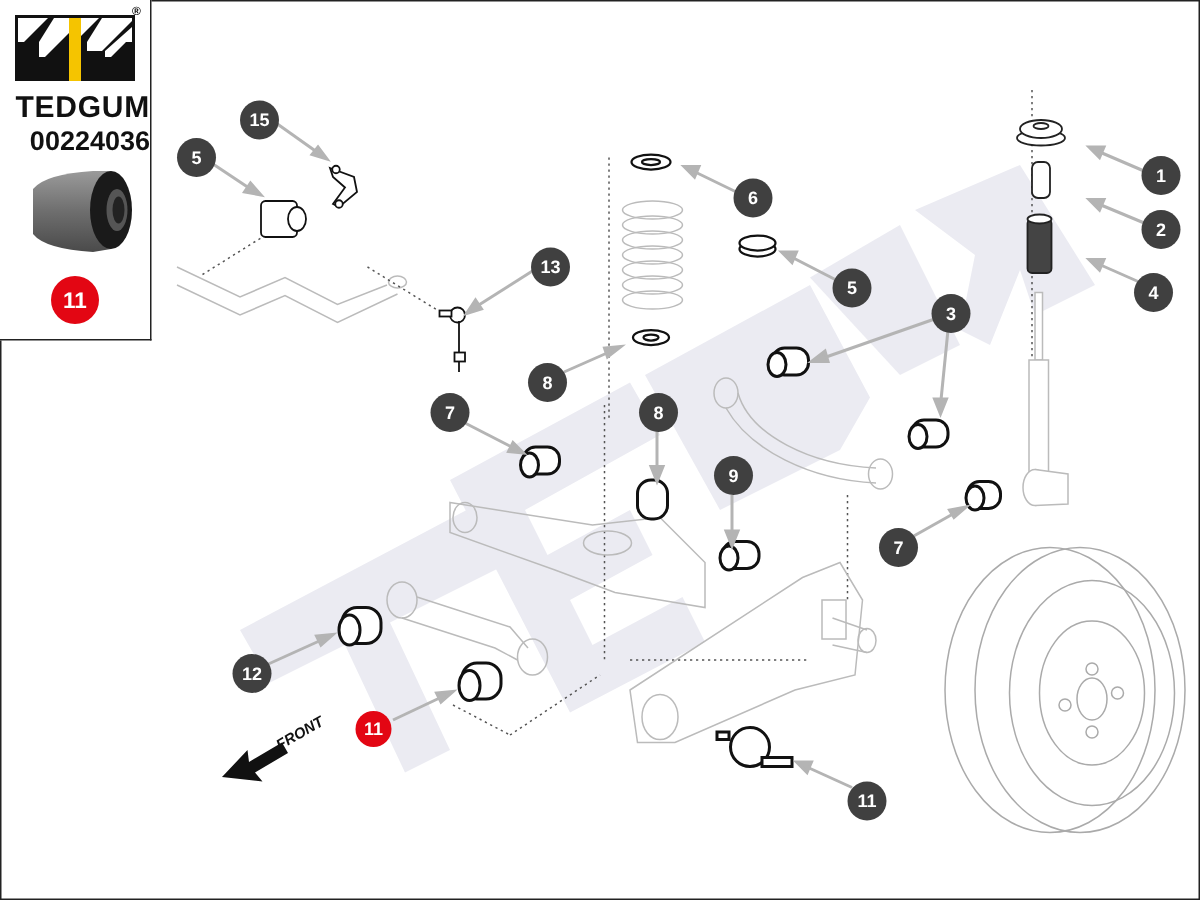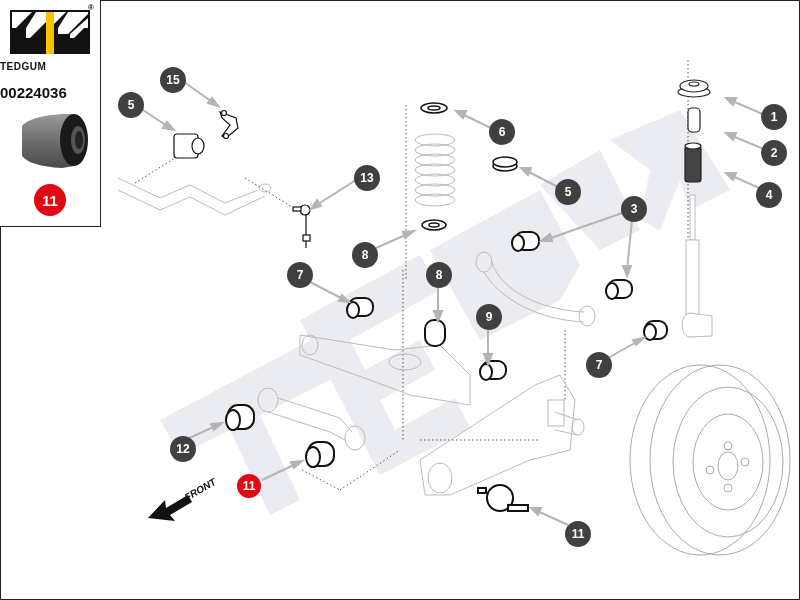--- a/index.html
+++ b/index.html
@@ -12,26 +12,26 @@
     position: absolute; left: 0; top: 0; width: 798px; height: 598px;
     border: 1px solid #222;
     box-sizing: content-box;
   }
   .infobox {
     position: absolute; left: 0; top: 0; width: 100px; height: 226px;
     border: 1px solid #222; border-top: none; border-left: none;
     background: #fff; z-index: 5;
   }
   .brand-text {
-    position: absolute; left: 0; width: 100px; top: 61px; text-align: left;
-    font-weight: bold; font-size: 10px; letter-spacing: 0.5px; color: #111;
+    position: absolute; left: 0; width: 100px; top: 61px; text-align: right;
+    font-weight: bold; font-size: 20px; letter-spacing: 0.5px; color: #111;
   }
   .partno {
-    position: absolute; left: 0; width: 100px; top: 84px; text-align: left;
-    font-weight: bold; font-size: 15px; color: #111;
+    position: absolute; left: 0; width: 100px; top: 84px; text-align: right;
+    font-weight: bold; font-size: 18px; color: #111;
   }
   .badge-red {
     position: absolute; left: 34px; top: 184px; width: 32px; height: 32px;
     border-radius: 50%; background: #e30613; color: #fff; font-weight: bold;
     font-size: 15px; display: flex; align-items: center; justify-content: center;
   }
   .reg { position: absolute; left: 88px; top: 3px; font-size: 8px; font-weight: bold; }
   svg.diagram { position: absolute; left: 0; top: 0; }
   .callout {
     position: absolute; width: 26px; height: 26px; border-radius: 50%;
@@ -291,17 +291,17 @@
 <div class="callout" style="left:761px;top:140px">2</div>
 <div class="callout" style="left:756px;top:182px">4</div>
 <div class="callout" style="left:489px;top:119px">6</div>
 <div class="callout" style="left:555px;top:179px">5</div>
 <div class="callout" style="left:621px;top:196px">3</div>
 <div class="callout" style="left:352px;top:242px">8</div>
 <div class="callout" style="left:287px;top:262px">7</div>
 <div class="callout" style="left:426px;top:262px">8</div>
 <div class="callout" style="left:476px;top:304px">9</div>
 <div class="callout" style="left:586px;top:352px">7</div>
-<div class="callout" style="left:170px;top:436px">12</div>
+<div class="callout" style="left:155px;top:436px">12</div>
 <div class="callout active" style="left:237px;top:474px">11</div>
 <div class="callout" style="left:565px;top:521px">11</div>
 
 <div class="front-label">FRONT</div>
 
 </body></html>

